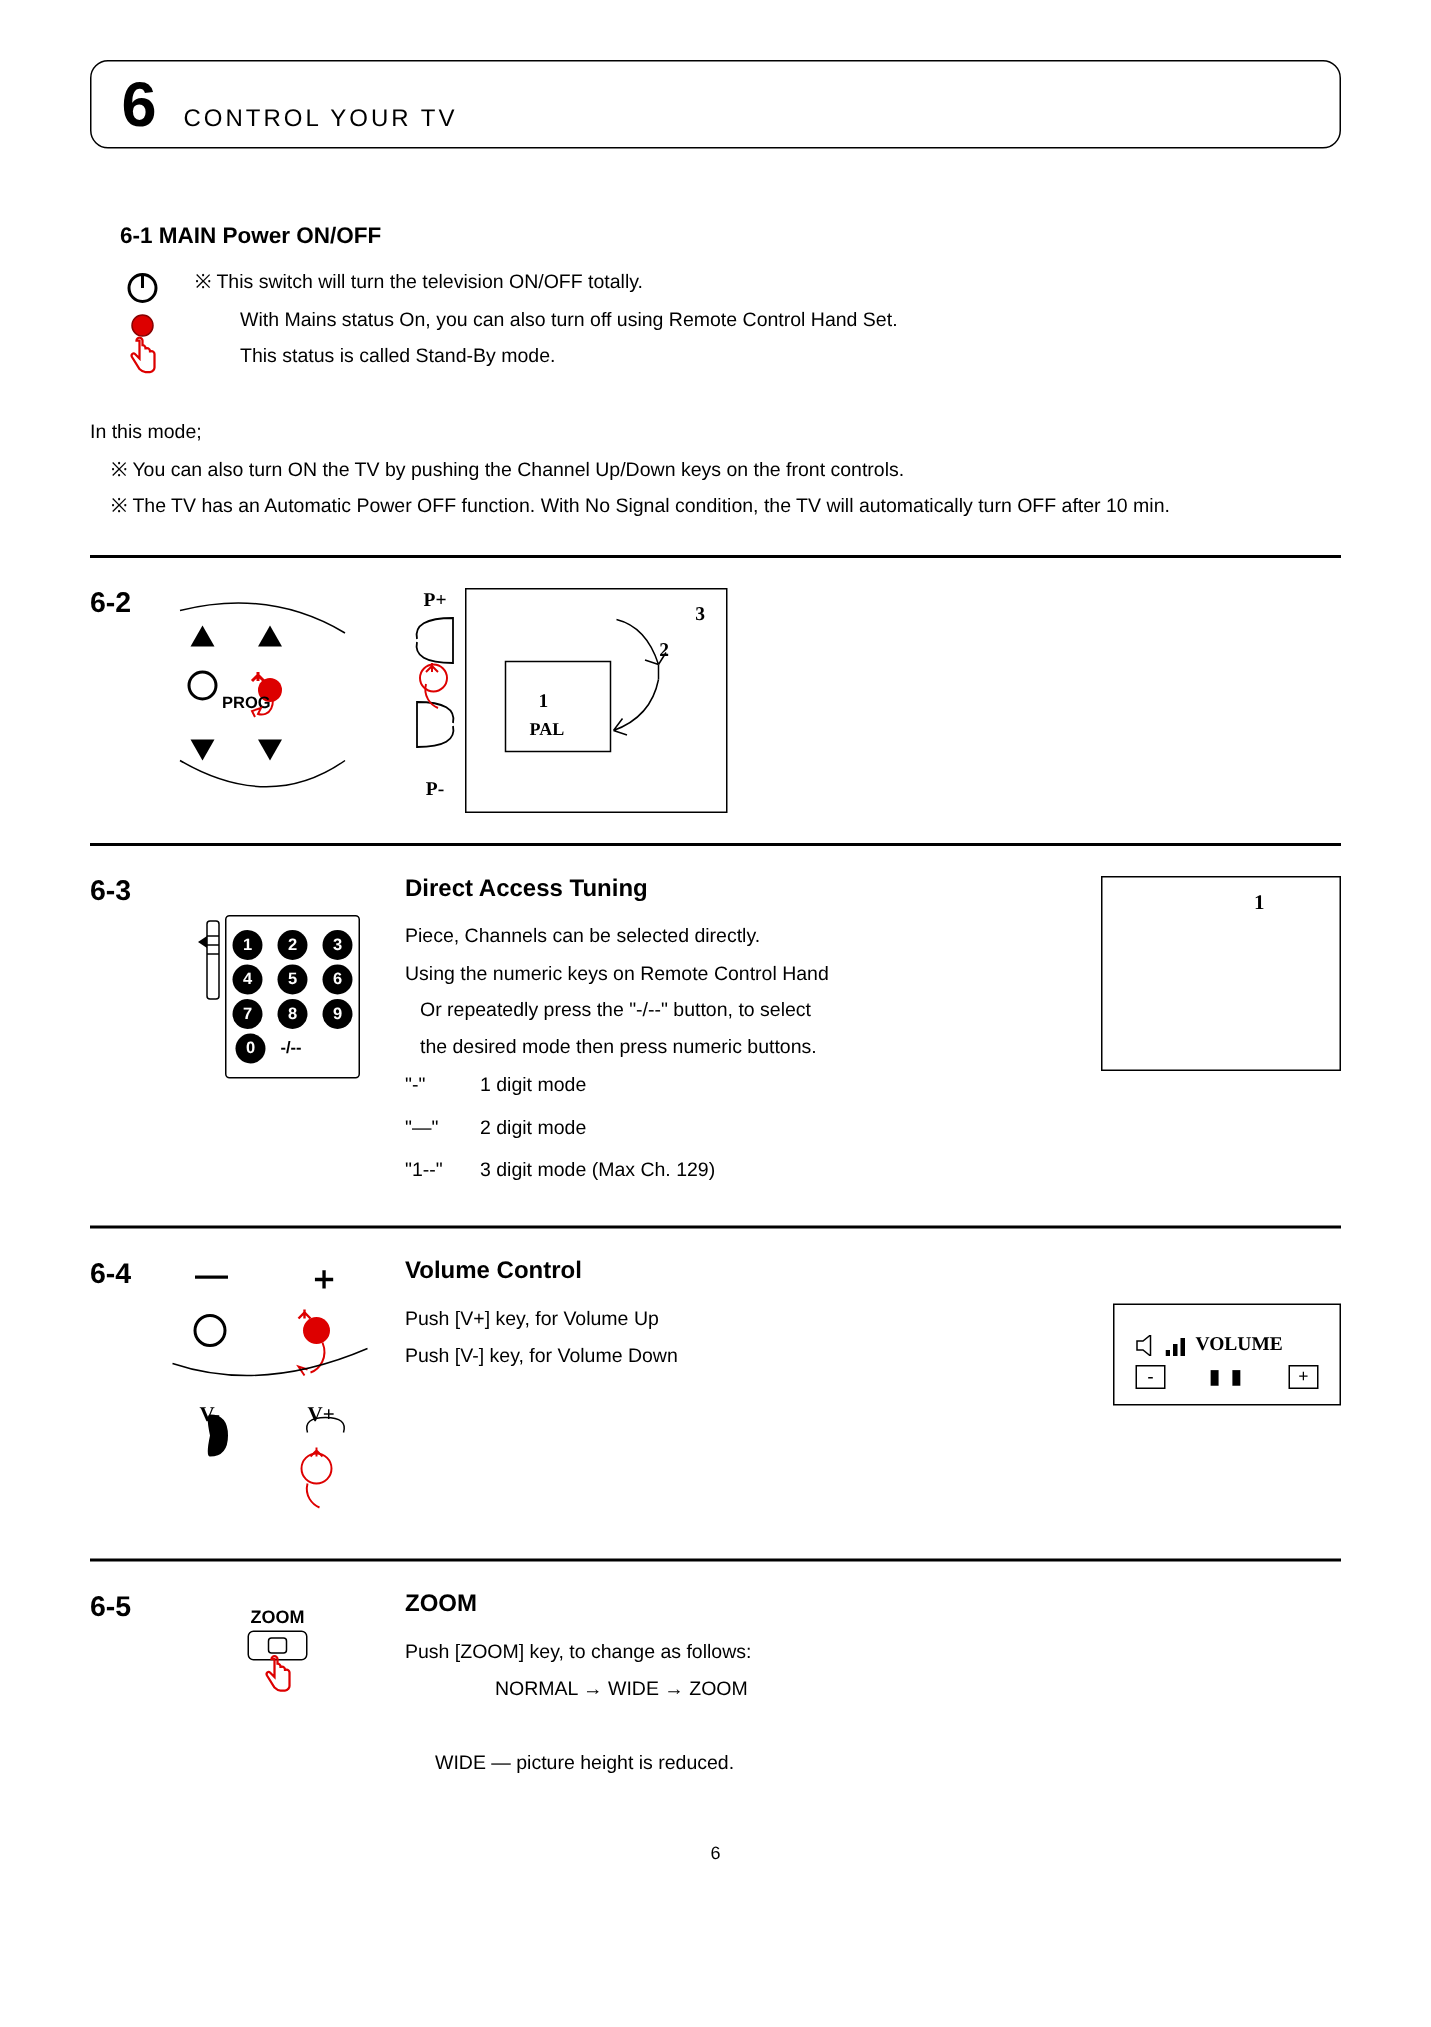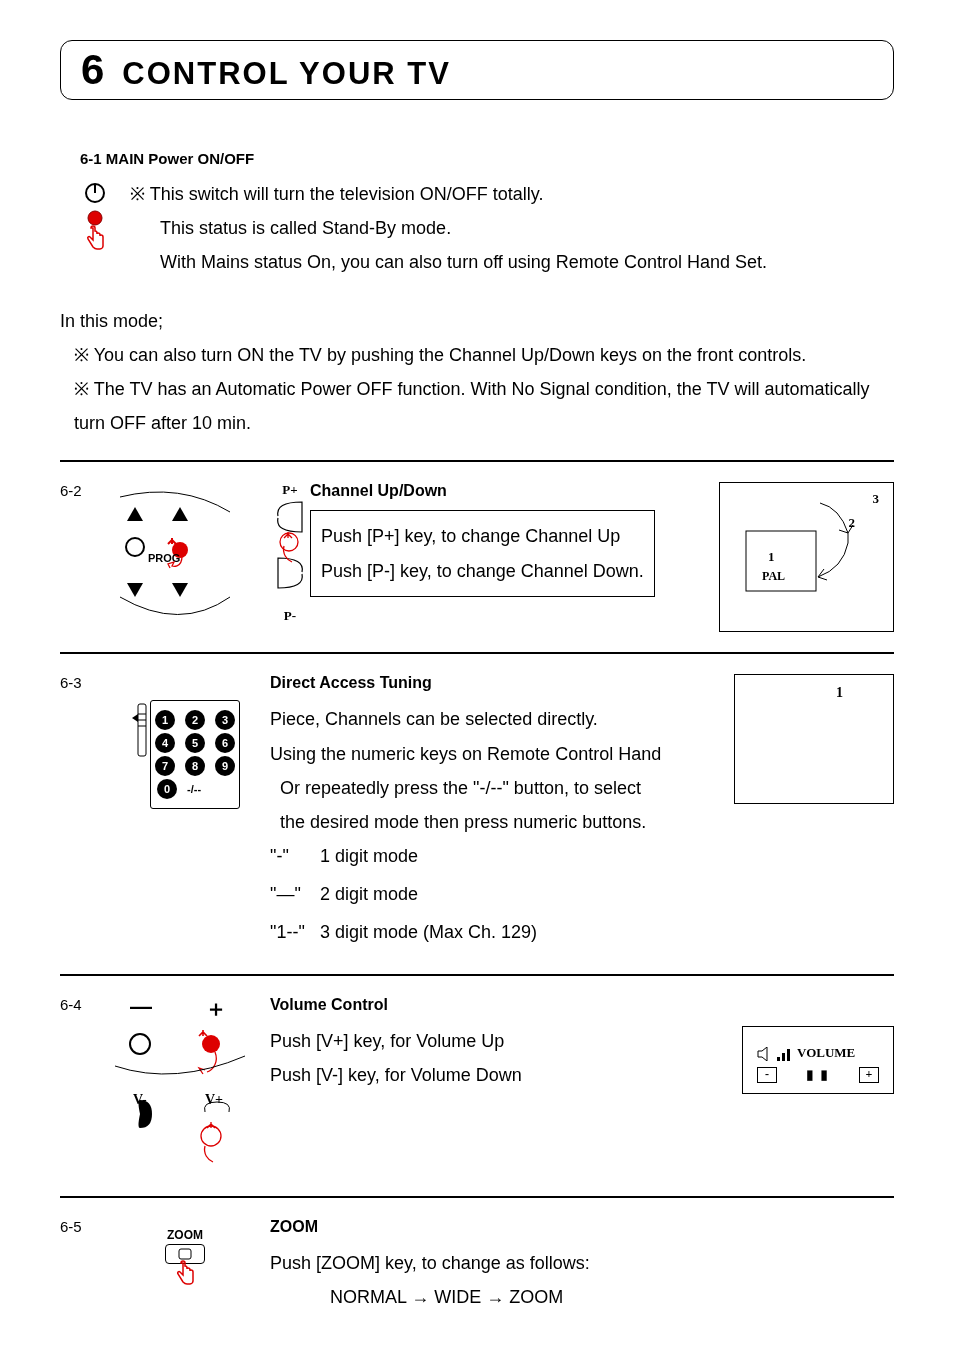--- a/index.html
+++ b/index.html
@@ -1,27 +1,27 @@
 <!DOCTYPE html>
 <html><head>
   <meta charset="utf-8">
   <style>
     * { box-sizing: border-box; margin: 0; padding: 0; }
     body { font-family: Arial, sans-serif; background: #fff; color: #000; width: 954px; margin: 0 auto; padding: 40px 60px; font-size: 13px; }
     .page-frame { border: 1px solid #000; border-radius: 12px; padding: 0; margin-bottom: 50px; overflow: hidden; }
     .chapter-header { display: flex; align-items: baseline; padding: 8px 20px 6px; border-bottom: 1px solid transparent; }
     .chapter-number { font-size: 42px; font-weight: bold; margin-right: 18px; line-height: 1; }
-    .chapter-title { font-size: 31px; font-weight: bold; letter-spacing: 2px; }
+    .chapter-title { font-size: 16px; font-weight: normal; letter-spacing: 2px; }
     .section-title { font-weight: bold; font-size: 15px; margin-bottom: 10px; margin-left: 20px; }
-    .body-text { line-height: 1.9; font-size: 18px; }
+    .body-text { line-height: 1.9; font-size: 13px; }
     .indent-icon-row { display: flex; align-items: flex-start; margin-bottom: 24px; }
     .icon-col { width: 70px; display: flex; flex-direction: column; align-items: center; padding-top: 4px; }
     .hr { border: none; border-top: 2px solid #000; margin: 20px 0; }
     .sub-block { display: flex; align-items: flex-start; margin-top: 8px; }
-    .sub-num { font-weight: normal; font-size: 15px; width: 40px; flex-shrink: 0; }
+    .sub-num { font-weight: bold; font-size: 19px; width: 40px; flex-shrink: 0; }
     .diagram-col { width: 170px; flex-shrink: 0; display: flex; justify-content: center; align-items: center; }
     .content-col { flex: 1; padding-right: 10px; }
     .sub-title { font-weight: bold; font-size: 16px; margin-bottom: 10px; }
     .digit-row { display: flex; margin-bottom: 4px; }
     .digit-key { width: 50px; }
     .footer-page { text-align: center; margin-top: 40px; font-size: 12px; }
     
     .power-icon { width: 24px; height: 24px; }
     .hand-icon { width: 26px; height: 28px; }
     svg { display: block; }
@@ -62,22 +62,22 @@
           </svg>
       </span>
       <span style="margin-top:-2px">
         <svg class="hand-icon" viewBox="0 0 24 28">
             <path d="M10 3v12l-3-3c-1-1-3 0-2 2l5 8c1 1 2 2 4 2h3c2 0 3-2 3-3v-9c0-1-1-2-2-2s-1 1-1 1v-1c0-1-1-2-2-2s-1 1-1 1v-1c0-1-1-2-2-2V3c0-1-1-2-2-2s-2 1-2 2z" fill="none" stroke="#d00" stroke-width="1.5"></path>
           </svg>
       </span>
     </div>
     <div class="body-text" style="flex:1">
       <div>※ This switch will turn the television ON/OFF totally.</div>
+      <div style="padding-left:30px">With Mains status On, you can also turn off using Remote Control Hand Set.</div>
       <div style="padding-left:30px">This status is called Stand-By mode.</div>
-      <div style="padding-left:30px">With Mains status On, you can also turn off using Remote Control Hand Set.</div>
     </div>
   </div>
   <div class="body-text">
     <div>In this mode;</div>
     <div style="padding-left:14px">※ You can also turn ON the TV by pushing the Channel Up/Down keys on the front controls.</div>
     <div style="padding-left:14px">※ The TV has an Automatic Power OFF function. With No Signal condition, the TV will automatically turn OFF after 10 min.</div>
   </div>
 </div>
 
 <hr class="hr">
@@ -105,27 +105,20 @@
     <span style="font-family:'Times New Roman'; font-weight:bold">P+</span>
     <span>
       <svg width="36" height="110" viewBox="0 0 36 110">
         <path d="M6 18 q -3 -14 24 -14 v30 q-27 0 -24 -14" fill="none" stroke="#000" stroke-width="1.2"></path>
         <path d="M30 76 q 3 14 -24 14 v-30 q27 0 24 14" fill="none" stroke="#000" stroke-width="1.2"></path>
         <circle cx="17" cy="44" r="9" fill="#fff" stroke="#d00" stroke-width="1.3"></circle>
         <path d="M12 48 c-2 8 3 14 8 16 M16 40 v-6 M12 40 l4-4 4 4" fill="none" stroke="#d00" stroke-width="1.3"></path>
       </svg>
     </span>
     <span style="font-family:'Times New Roman'; font-weight:bold">P-</span>
-  </div>
-  <div class="content-col">
-    <div class="sub-title">Channel Up/Down</div>
-    <div class="body-text" style="padding-left:20px; border:1px solid #000; padding:8px 10px; display:inline-block;">
-      <div>Push [P+] key, to change Channel Up</div>
-      <div>Push [P-] key, to change Channel Down.</div>
-    </div>
   </div>
   <div class="osd-box">
     <span class="osd-num" style="top:8px; right:14px">3</span>
     <span class="osd-num" style="top:32px; right:38px">2</span>
     <span class="osd-num" style="top:66px; left:48px">1</span>
     <span class="osd-num" style="top:86px; left:42px; font-size:12px">PAL</span>
     <svg width="155" height="125" style="position:absolute; top:0; left:0;">
       <path d="M100 20 q20 5 28 30 M128 50 l5 -8 M128 50 l-9 -3" fill="none" stroke="#000"></path>
       <path d="M128 60 q-5 25 -30 34 M98 94 l9 3 M98 94 l6 -8" fill="none" stroke="#000"></path>
       <rect x="26" y="48" width="70" height="60" fill="none" stroke="#000"></rect>

